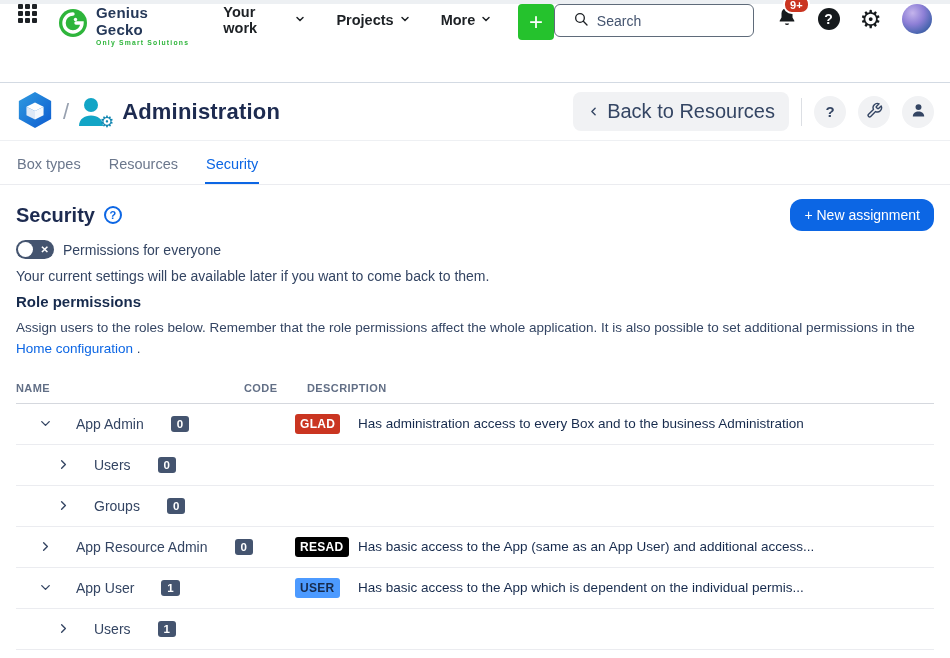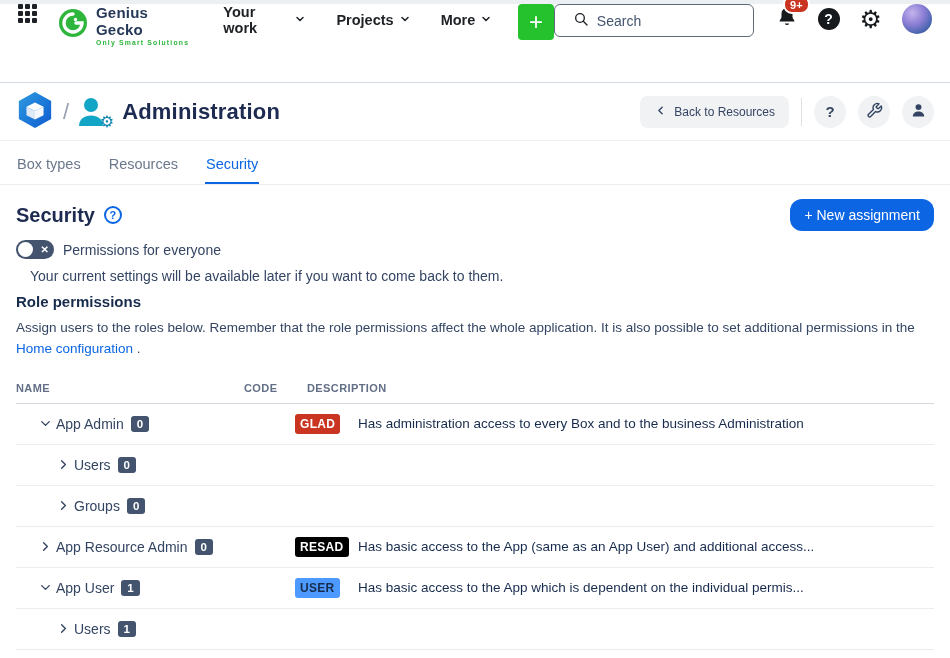--- a/index.html
+++ b/index.html
@@ -42,21 +42,21 @@
   
   .page-header { height: 58px; display: flex; align-items: center; padding: 0 16px;
     border-bottom: 1px solid #eef0f3; }
   .crumb-sep { color: #97a0af; font-size: 22px; margin: 0 9px; font-weight: 300; }
   .admin-icon { position: relative; width: 34px; height: 30px; margin-right: 10px; }
   .admin-icon .gearlet { position: absolute; right: -2px; bottom: -4px; font-size: 16px; color: #0f85b0;
     font-family: "DejaVu Sans", sans-serif; }
   .page-title { font-size: 22px; font-weight: 800; color: #1d2b50; letter-spacing: .2px; }
   .header-right { margin-left: auto; display: flex; align-items: center; gap: 12px; }
   .back-btn { display: flex; align-items: center; gap: 7px; background: #f1f2f4; border: none;
-    border-radius: 8px; padding: 8px 14px; font-size: 12px; font-weight: 500; color: #344563;
+    border-radius: 8px; padding: 8px 14px; font-size: 20px; font-weight: 500; color: #344563;
     cursor: pointer; font-family: "Liberation Sans", sans-serif; }
   .v-divider { width: 1px; height: 28px; background: #dcdfe4; }
   .circle-btn { width: 32px; height: 32px; border-radius: 50%; background: #f1f2f4; border: none;
     display: flex; align-items: center; justify-content: center; cursor: pointer;
     color: #344563; font-size: 15px; font-weight: 700; font-family: "Liberation Sans", sans-serif; }
 
   
   .tabs { display: flex; gap: 26px; padding: 0 16px; margin-top: 6px; border-bottom: 1px solid #ebecf0; }
   .tab { font-size: 14.5px; color: #6b778c; padding: 9px 1px 10px; cursor: pointer;
     border-bottom: 2px solid transparent; }
@@ -73,35 +73,35 @@
     padding: 8px 14px; font-size: 14px; font-weight: 500; cursor: pointer;
     font-family: "Liberation Sans", sans-serif; }
   .toggle-row { display: flex; align-items: center; gap: 9px; margin-top: 9px; }
   .toggle { position: relative; width: 38px; height: 19px; background: #44546f; border-radius: 10px;
     cursor: pointer; flex: none; }
   .toggle .knob { position: absolute; left: 2px; top: 2px; width: 15px; height: 15px;
     background: #fff; border-radius: 50%; }
   .toggle .cross { position: absolute; right: 5px; top: 50%; transform: translateY(-52%);
     color: #fff; font-size: 10px; font-weight: 700; }
   .toggle-label, .settings-note { font-size: 14px; color: #344563; }
-  .settings-note { margin-top: 9px; margin-left: 14px; }
+  .settings-note { margin-top: 9px; }
 
   .role-heading { font-size: 15px; font-weight: 700; color: #172b4d; margin-top: 9px; }
   .role-desc { font-size: 13.5px; color: #344563; line-height: 1.55; margin-top: 8px; max-width: 925px; }
   .role-desc a { color: #0c66e4; text-decoration: none; cursor: pointer; }
 
   
   .perm-table { margin-top: 22px; }
   .t-head { display: flex; padding-bottom: 9px; border-bottom: 1px solid #d5d8de; }
   .t-head span { font-size: 11px; font-weight: 700; color: #626f86; letter-spacing: .4px; }
   .col-name { width: 228px; }
   .col-code { width: 63px; }
   .col-desc { flex: 1; }
   .t-row { display: flex; align-items: center; min-height: 41px; border-bottom: 1px solid #ebecf0; }
-  .name-cell { width: 279px; display: flex; align-items: center; gap: 3px; padding-left: 22px; cursor: pointer; }
+  .name-cell { width: 279px; display: flex; align-items: center; gap: 23px; padding-left: 22px; cursor: pointer; }
   .t-row.level-1 .name-cell { padding-left: 40px; }
   .t-row .chevron-down-icon, .t-row .chevron-right-icon { display: none; line-height: 0; }
   .t-row.chev-down .chevron-down-icon { display: inline-block; }
   .t-row.chev-right .chevron-right-icon { display: inline-block; }
   .row-name { font-size: 14px; color: #344563; }
   .count-badge { background: #44546f; color: #fff; font-size: 11.5px; font-weight: 700;
     border-radius: 3px; padding: 2px 6px; margin-left: 4px; }
   .code-cell { width: 63px; }
   .code-badge { display: inline-block; font-size: 12px; font-weight: 700; letter-spacing: .3px;
     border-radius: 3px; padding: 3px 5px; }

